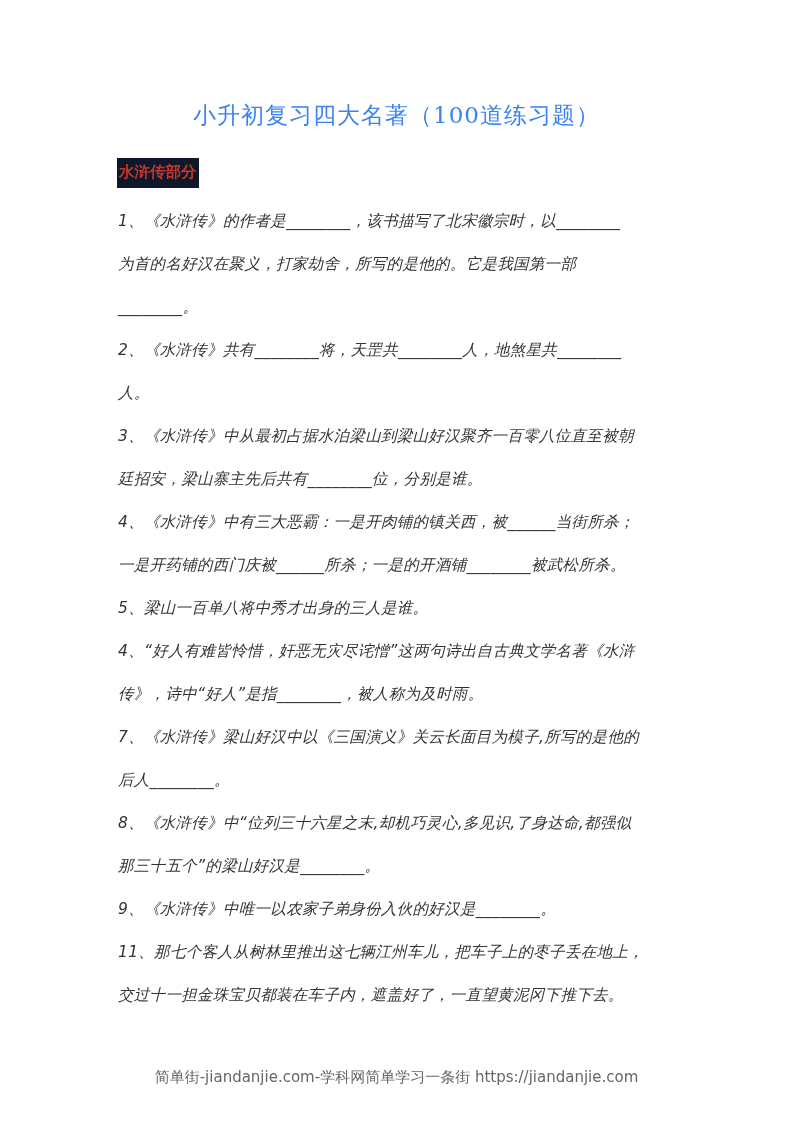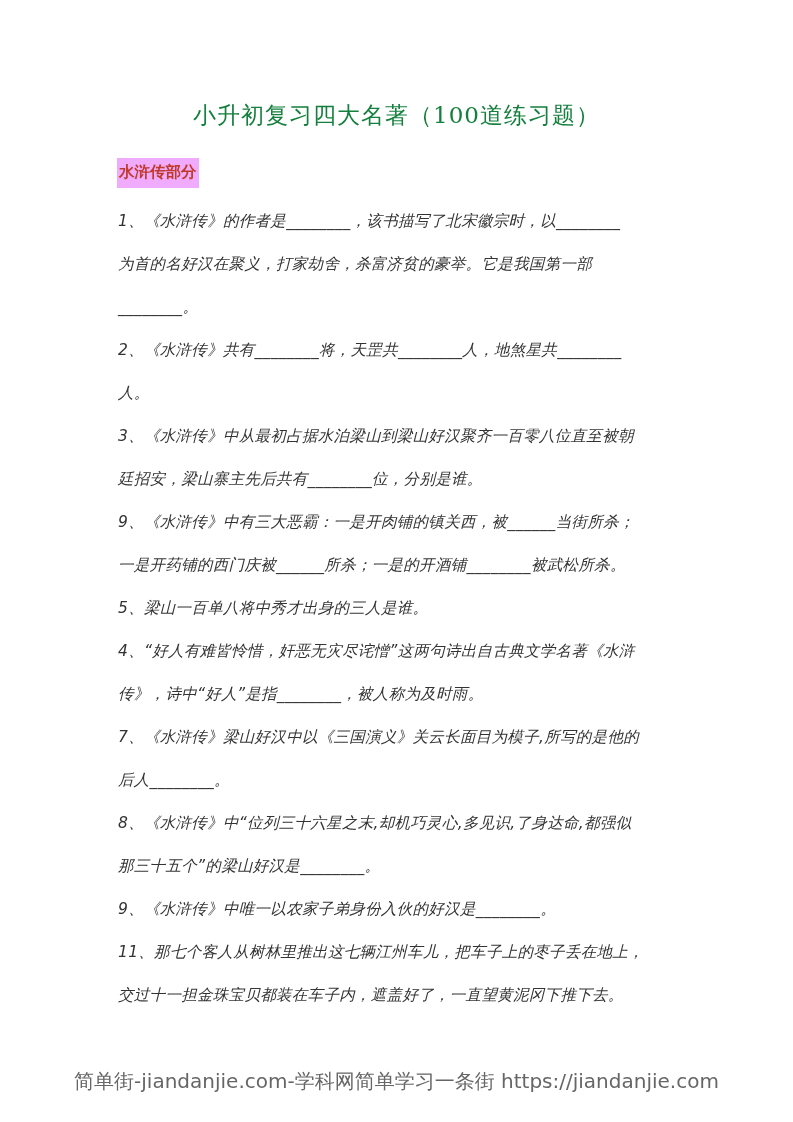--- a/index.html
+++ b/index.html
@@ -1,37 +1,37 @@
 <!DOCTYPE html>
 <html><head>
   <meta charset="utf-8">
   <style>
     html, body { margin: 0; padding: 0; background: #ffffff; }
     body { width: 793px; height: 1122px; position: relative; overflow: hidden; font-family: "DejaVu Sans", sans-serif; color: #2b2b2b; }
-    .title { position: absolute; top: 100px; left: 0; width: 793px; text-align: center; font-family: "DejaVu Serif", serif; font-size: 23px; color: #15803d; letter-spacing: 1px; }
-    .section { position: absolute; top: 158px; left: 117px; background: #f0abfc; color: #c0392b; font-weight: bold; font-size: 15.5px; padding: 3px 2px 5px 2px; line-height: 22px; }
+    .title { position: absolute; top: 100px; left: 0; width: 793px; text-align: center; font-family: "DejaVu Serif", serif; font-size: 23px; color: #3b82f6; letter-spacing: 1px; }
+    .section { position: absolute; top: 158px; left: 117px; background: #0f172a; color: #c0392b; font-weight: bold; font-size: 15.5px; padding: 3px 2px 5px 2px; line-height: 22px; }
     .questions { position: absolute; top: 200px; left: 118px; width: 560px; }
     .q { font-size: 15.5px; line-height: 43px; margin: 0; color: #333; letter-spacing: 0.3px; font-style: italic; }
-    .footer { position: absolute; top: 1068px; left: 0; width: 793px; text-align: center; font-size: 20px; color: #666; }
+    .footer { position: absolute; top: 1068px; left: 0; width: 793px; text-align: center; font-size: 15px; color: #666; }
   </style>
 </head>
 <body>
 
 <div class="title">小升初复习四大名著（100道练习题）</div>
 <div class="section">水浒传部分</div>
 
 <div class="questions">
   <p class="q">1、《水浒传》的作者是________，该书描写了北宋徽宗时，以________</p>
-  <p class="q">为首的名好汉在聚义，打家劫舍，杀富济贫的豪举。它是我国第一部</p>
+  <p class="q">为首的名好汉在聚义，打家劫舍，所写的是他的。它是我国第一部</p>
   <p class="q">________。</p>
   <p class="q">2、《水浒传》共有________将，天罡共________人，地煞星共________</p>
   <p class="q">人。</p>
   <p class="q">3、《水浒传》中从最初占据水泊梁山到梁山好汉聚齐一百零八位直至被朝</p>
   <p class="q">廷招安，梁山寨主先后共有________位，分别是谁。</p>
-  <p class="q">9、《水浒传》中有三大恶霸：一是开肉铺的镇关西，被______当街所杀；</p>
+  <p class="q">4、《水浒传》中有三大恶霸：一是开肉铺的镇关西，被______当街所杀；</p>
   <p class="q">一是开药铺的西门庆被______所杀；一是的开酒铺________被武松所杀。</p>
   <p class="q">5、梁山一百单八将中秀才出身的三人是谁。</p>
   <p class="q">4、“好人有难皆怜惜，奸恶无灾尽诧憎”这两句诗出自古典文学名著《水浒</p>
   <p class="q">传》，诗中“好人”是指________，被人称为及时雨。</p>
   <p class="q">7、《水浒传》梁山好汉中以《三国演义》关云长面目为模子,所写的是他的</p>
   <p class="q">后人________。</p>
   <p class="q">8、《水浒传》中“位列三十六星之末,却机巧灵心,多见识,了身达命,都强似</p>
   <p class="q">那三十五个”的梁山好汉是________。</p>
   <p class="q">9、《水浒传》中唯一以农家子弟身份入伙的好汉是________。</p>
   <p class="q">11、那七个客人从树林里推出这七辆江州车儿，把车子上的枣子丢在地上，</p>

